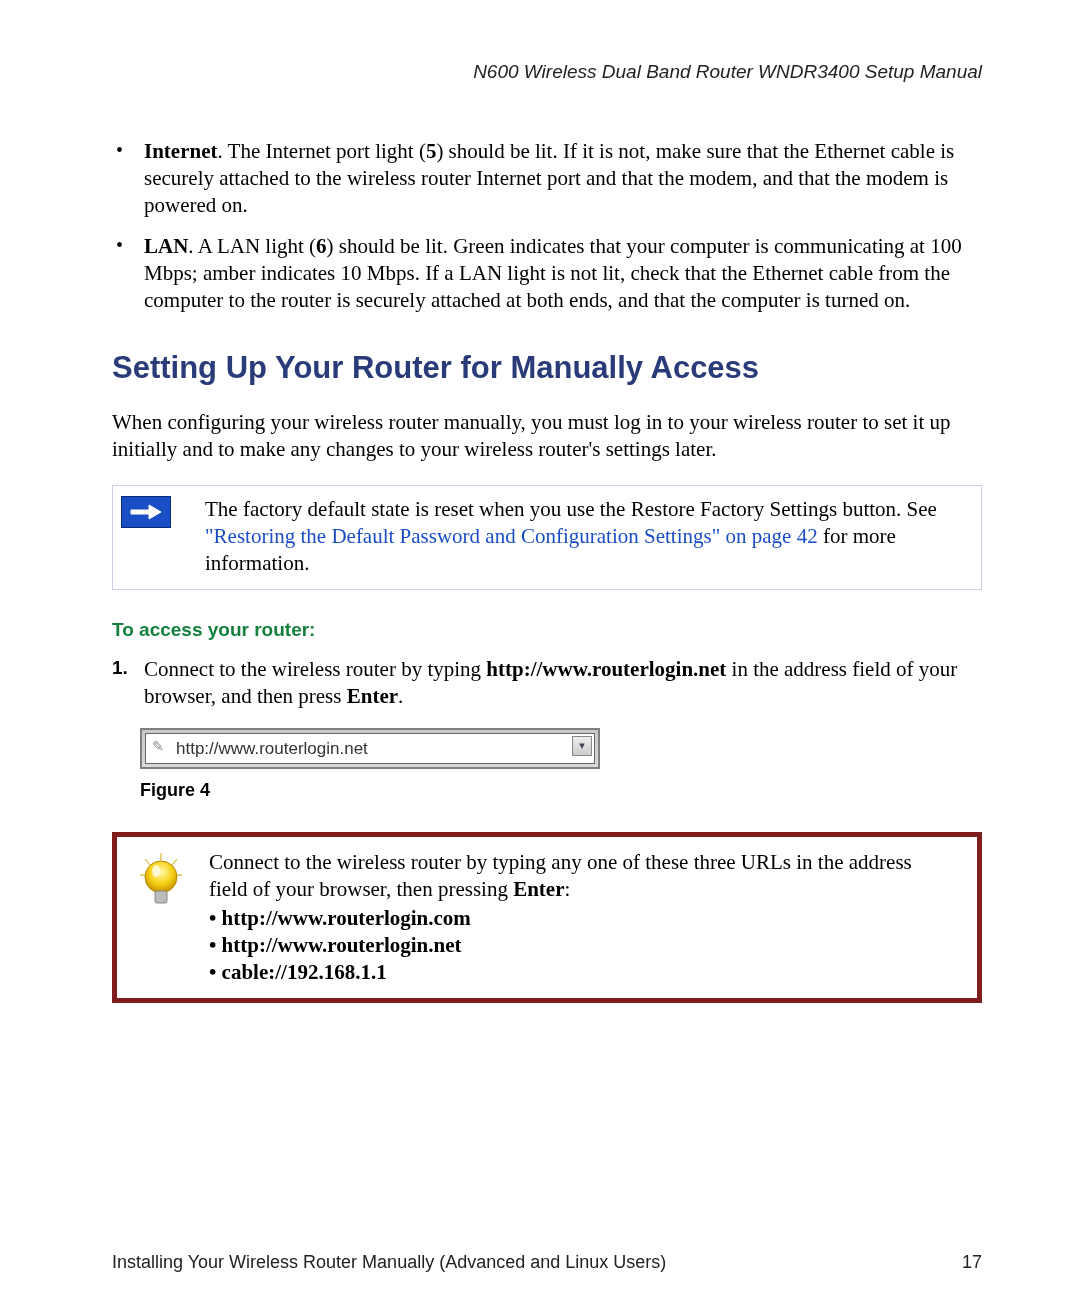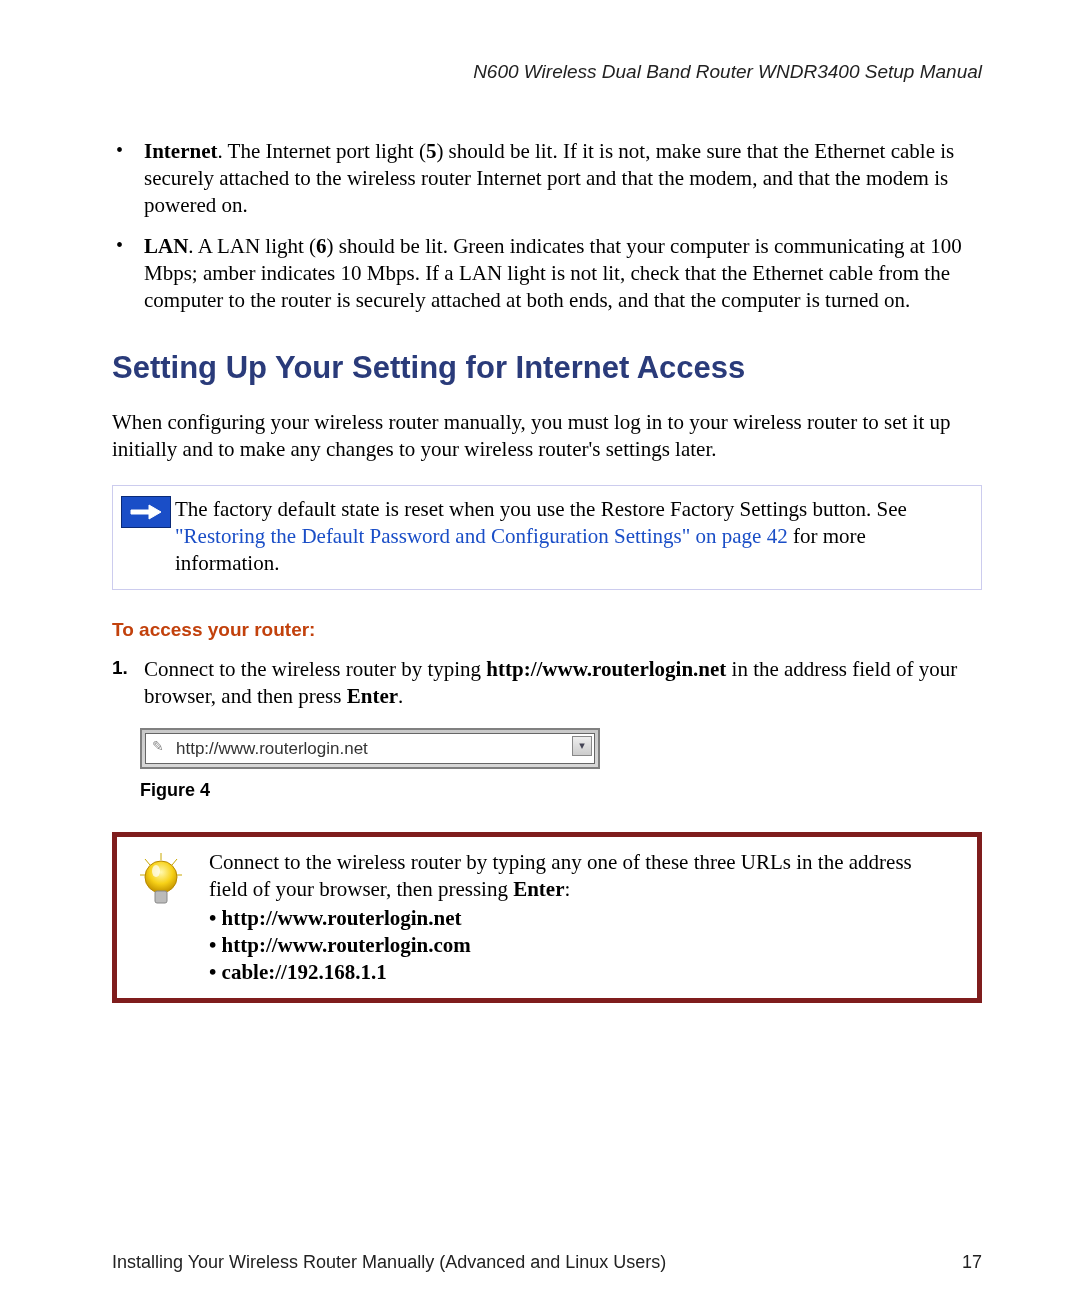--- a/index.html
+++ b/index.html
@@ -51,21 +51,21 @@
     margin: 34px 0 22px 0;
   }
   p.body {
     margin: 0 0 22px 0;
   }
   .notebox {
     border: 1px solid #ccccee;
     display: flex;
     align-items: flex-start;
     padding: 10px 18px 12px 8px;
-    gap: 6px;
+    gap: 36px;
     margin-bottom: 28px;
   }
   .notebox .icon {
     flex-shrink: 0;
     width: 48px;
     height: 30px;
     margin-top: 0;
   }
   .arrow-icon {
     background: #1a4ec7;
@@ -77,21 +77,21 @@
     border: 1px solid #0a2a77;
   }
   .arrow-icon svg { width: 34px; height: 20px; }
   .link {
     color: #1a4ec7;
   }
   .subhead {
     font-family: Arial, Helvetica, sans-serif;
     font-weight: bold;
     font-size: 19px;
-    color: #c2410c;
+    color: #15803d;
     margin: 6px 0 14px 0;
   }
   ol.steps {
     list-style: none;
     padding: 0;
     margin: 0 0 18px 0;
   }
   ol.steps > li {
     position: relative;
     padding-left: 32px;
@@ -190,21 +190,21 @@
 
   <ul class="bullets">
     <li>
       <span class="bold">Internet</span><span>. The Internet port light (</span><span class="bold">5</span><span>) should be lit. If it is not, make sure that the Ethernet cable is securely attached to the wireless router Internet port and that the modem, and that the modem is powered on.</span>
     </li>
     <li>
       <span class="bold">LAN</span><span>. A LAN light (</span><span class="bold">6</span><span>) should be lit. Green indicates that your computer is communicating at 100 Mbps; amber indicates 10 Mbps. If a LAN light is not lit, check that the Ethernet cable from the computer to the router is securely attached at both ends, and that the computer is turned on.</span>
     </li>
   </ul>
 
-  <h2 class="section">Setting Up Your Setting for Internet Access</h2>
+  <h2 class="section">Setting Up Your Router for Manually Access</h2>
 
   <p class="body">When configuring your wireless router manually, you must log in to your wireless router to set it up initially and to make any changes to your wireless router's settings later.</p>
 
   <div class="notebox">
     <div class="icon">
       <div class="arrow-icon">
         <svg viewBox="0 0 34 20">
             <path d="M2 8 H20 V3 L32 10 L20 17 V12 H2 Z" fill="#fff" stroke="#fff"></path>
           </svg>
       </div>
@@ -250,22 +250,22 @@
           <line x1="47" y1="24" x2="40" y2="24"></line>
         </g>
         <circle cx="26" cy="26" r="16" fill="url(#g)" stroke="#b88800"></circle>
         <rect x="20" y="40" width="12" height="12" rx="2" fill="#bbb" stroke="#888"></rect>
         <ellipse cx="21" cy="20" rx="4" ry="6" fill="#fff" opacity="0.7"></ellipse>
       </svg>
     </div>
     <div>
       <span>Connect to the wireless router by typing any one of these three URLs in the address field of your browser, then pressing </span><span class="bold">Enter</span><span>:</span>
       <div class="tip-urls">
+        <div class="row">• http://www.routerlogin.com</div>
         <div class="row">• http://www.routerlogin.net</div>
-        <div class="row">• http://www.routerlogin.com</div>
         <div class="row">• cable://192.168.1.1</div>
       </div>
     </div>
   </div>
 
   <div class="footer">
     <span>Installing Your Wireless Router Manually (Advanced and Linux Users)</span>
     <span>17</span>
   </div>
 

